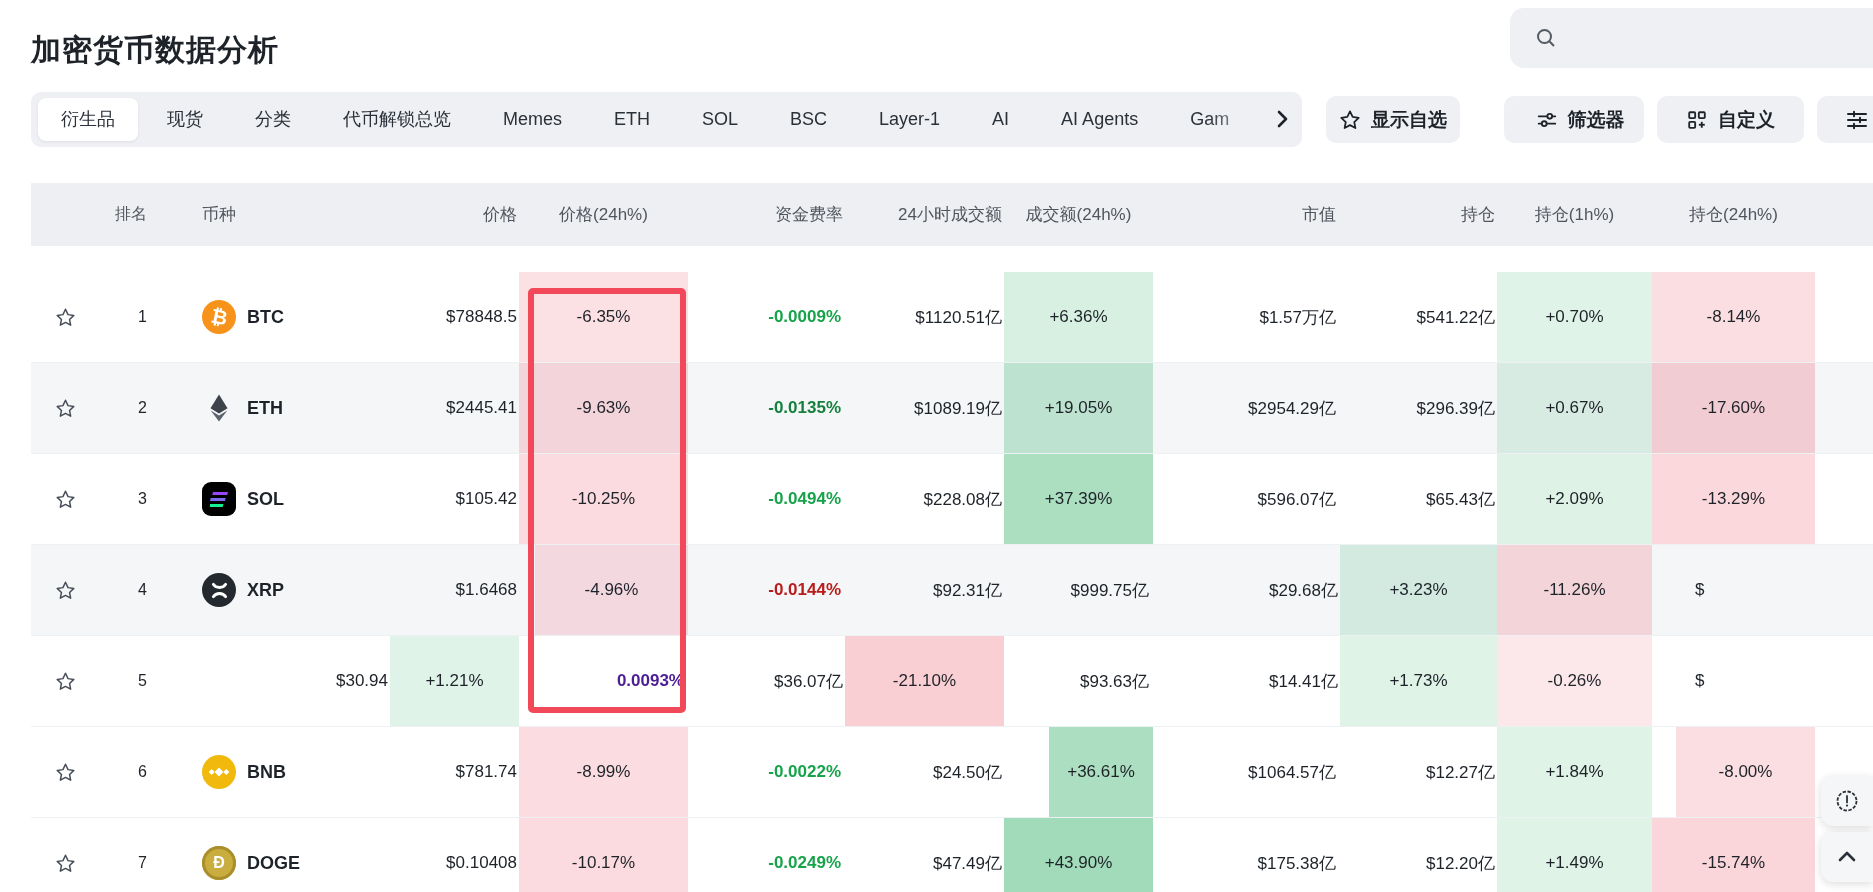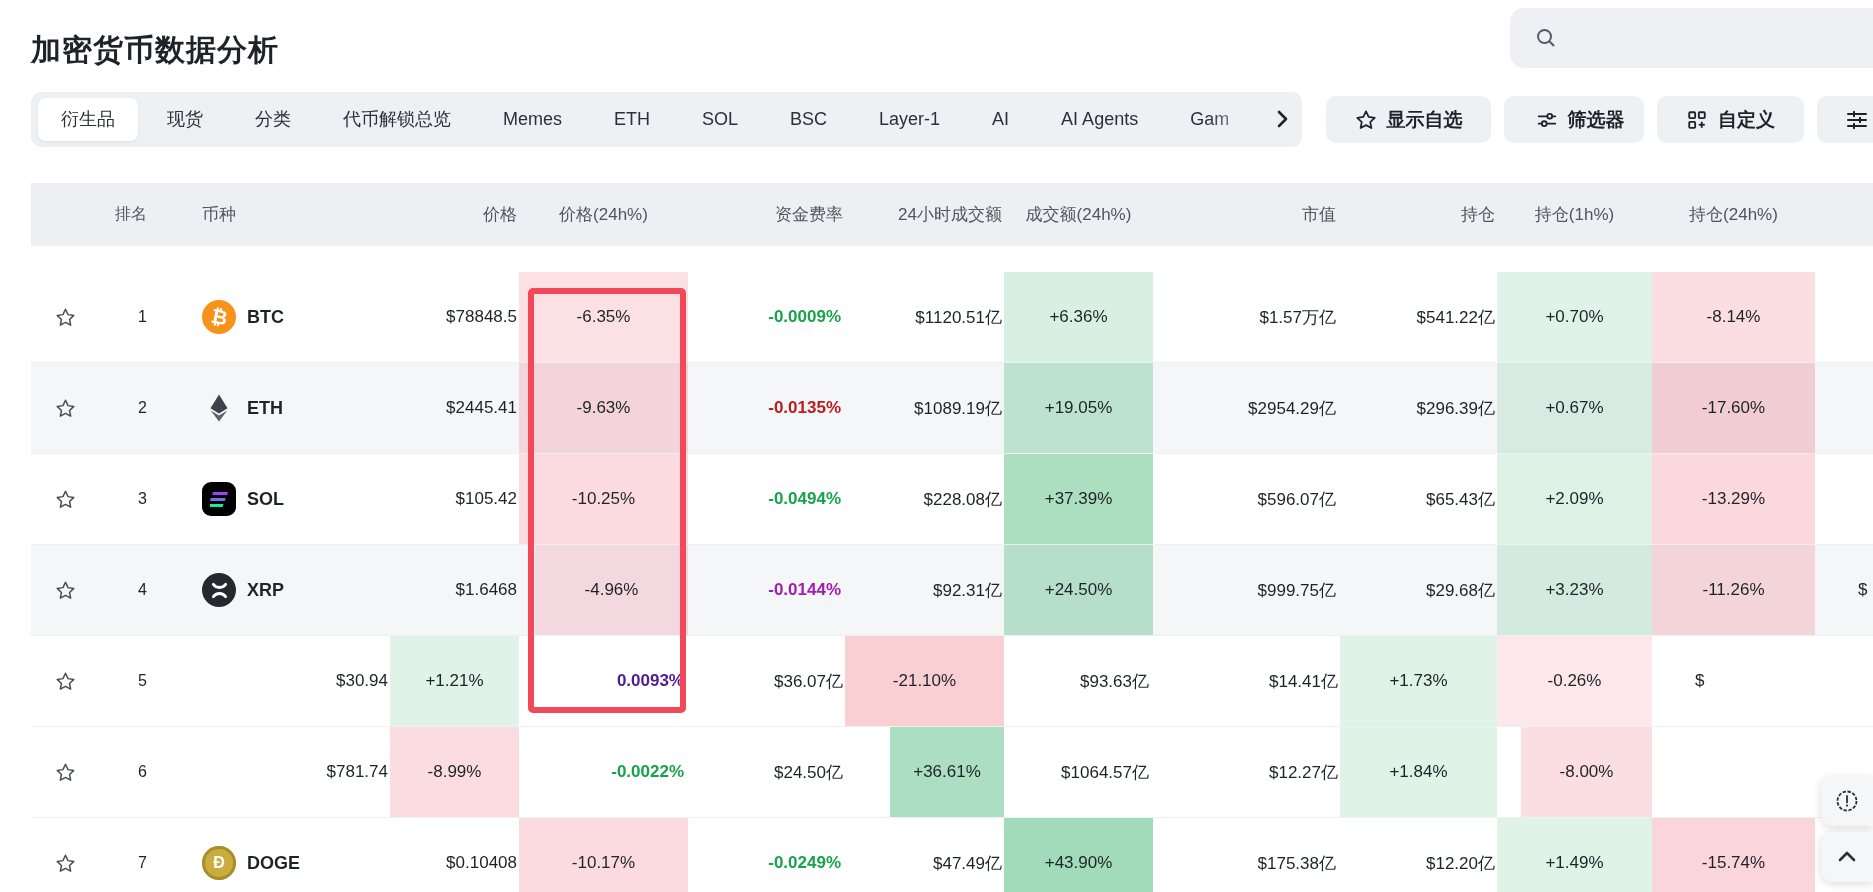--- a/index.html
+++ b/index.html
@@ -83,21 +83,21 @@
     <div class="tab">Gam</div>
     <div class="fade"></div>
   <span class="ovf">
     <svg width="24" height="24" viewBox="0 0 24 24" fill="none" stroke="#1e2329" stroke-width="2.6" stroke-linecap="round" stroke-linejoin="round">
         <polyline points="9,5 16,12 9,19"></polyline>
       </svg>
   </span>
 </nav>
 
 <div id="toolbar">
-    <div class="tbtn" style="left: 1326px; width: 165px;">
+    <div class="tbtn" style="left: 1326px; width: 134px;">
       <span>
         <svg width="22" height="22" viewBox="0 0 24 24" fill="none" stroke="#1e2329" stroke-width="1.9" stroke-linejoin="round">
           <path d="M12 2.6l2.9 6.1 6.6.9-4.9 4.6 1.3 6.6L12 17.6 6.1 20.8l1.3-6.6L2.5 9.6l6.6-.9z"></path>
         </svg>
       </span>
       <span>显示自选</span>
     </div>
     <div class="tbtn" style="left: 1504px; width: 140px; padding-left: 12px;">
       <span>
         <svg width="22" height="22" viewBox="0 0 24 24" fill="none" stroke="#1e2329" stroke-width="2" stroke-linecap="round">
@@ -191,21 +191,21 @@
       <span class="cicon" style="background: transparent;">
             <svg width="34" height="34" viewBox="0 0 34 34">
               <path d="M17 3.5 L25.5 17.2 L17 22.4 L8.5 17.2 Z" fill="#3e434b"></path>
               <path d="M17 24.6 L25.3 19.4 L17 30.5 L8.7 19.4 Z" fill="#5d636e"></path>
             </svg>
           </span>
       <span>ETH</span>
     </div>
     <div class="c right">$2445.41</div>
     <div class="c tint center" style="background: rgba(235, 80, 100, 0.2);">-9.63%</div>
-    <div class="c right funding" style="color: #b91c1c;">-0.0135%</div>
+    <div class="c right funding" style="color: #15803d;">-0.0135%</div>
     <div class="c right">$1089.19亿</div>
     <div class="c tint center" style="background: rgba(34, 170, 90, 0.263);">+19.05%</div>
     <div class="c right mcap">$2954.29亿</div>
     <div class="c right">$296.39亿</div>
     <div class="c tint center" style="background: rgba(34, 170, 90, 0.137);">+0.67%</div>
     <div class="c tint center" style="background: rgba(235, 80, 100, 0.25);">-17.60%</div>
     <div class="c tail"></div>
   </div>
       <div class="row grid">
     <div class="c starc">
@@ -251,23 +251,22 @@
     <div class="c coin">
       <span class="cicon" style="background: rgb(35, 41, 47);">
             <svg width="19" height="19" viewBox="0 0 20 20" fill="none" stroke="#FFFFFF" stroke-width="3" stroke-linecap="round">
               <path d="M3.5 3.5 C6.5 8 13.5 8 16.5 3.5 M3.5 16.5 C6.5 12 13.5 12 16.5 16.5"></path>
             </svg>
           </span>
       <span>XRP</span>
     </div>
     <div class="c right">$1.6468</div>
     <div class="c tint center" style="background: rgba(235, 80, 100, 0.17); margin-left: 16px;">-4.96%</div>
-    <div class="c right funding" style="color: #a21caf; text-align: right;">-0.0144%</div>
+    <div class="c right funding" style="color: #b91c1c; text-align: right;">-0.0144%</div>
     <div class="c right">$92.31亿</div>
-    <div class="c tint center" style="background: rgba(34, 170, 90, 0.298);">+24.50%</div>
     <div class="c right mcap">$999.75亿</div>
     <div class="c right">$29.68亿</div>
     <div class="c tint center" style="background: rgba(34, 170, 90, 0.157);">+3.23%</div>
     <div class="c tint center" style="background: rgba(235, 80, 100, 0.208);">-11.26%</div>
     <div class="c tail">$</div>
   </div>
       <div class="row grid">
     <div class="c starc">
       <span>
         <svg width="21" height="21" viewBox="0 0 24 24" fill="none" stroke="#474d57" stroke-width="1.7" stroke-linejoin="round">
@@ -289,20 +288,30 @@
   </div>
       <div class="row grid">
     <div class="c starc">
       <span>
         <svg width="21" height="21" viewBox="0 0 24 24" fill="none" stroke="#474d57" stroke-width="1.7" stroke-linejoin="round">
               <path d="M12 2.6l2.9 6.1 6.6.9-4.9 4.6 1.3 6.6L12 17.6 6.1 20.8l1.3-6.6L2.5 9.6l6.6-.9z"></path>
             </svg>
       </span>
     </div>
     <div class="c rank">6</div>
+    <div class="c coin">
+      <span class="cicon" style="background: rgb(240, 185, 11);">
+            <svg width="20" height="20" viewBox="0 0 20 20" fill="#FFFFFF">
+              <rect x="6.9" y="6.9" width="6.2" height="6.2" transform="rotate(45 10 10)"></rect>
+              <rect x="0.6" y="7.9" width="4.2" height="4.2" transform="rotate(45 2.7 10)"></rect>
+              <rect x="15.2" y="7.9" width="4.2" height="4.2" transform="rotate(45 17.3 10)"></rect>
+            </svg>
+          </span>
+      <span>BNB</span>
+    </div>
     <div class="c right">$781.74</div>
     <div class="c tint center" style="background: rgba(235, 80, 100, 0.192);">-8.99%</div>
     <div class="c right funding" style="color: rgb(22, 163, 74);">-0.0022%</div>
     <div class="c right">$24.50亿</div>
     <div class="c tint center" style="background: rgba(34, 170, 90, 0.376); margin-left: 45px;">+36.61%</div>
     <div class="c right mcap">$1064.57亿</div>
     <div class="c right">$12.27亿</div>
     <div class="c tint center" style="background: rgba(34, 170, 90, 0.145);">+1.84%</div>
     <div class="c tint center" style="background: rgba(235, 80, 100, 0.19); margin-left: 24px;">-8.00%</div>
     <div class="c tail"></div>

